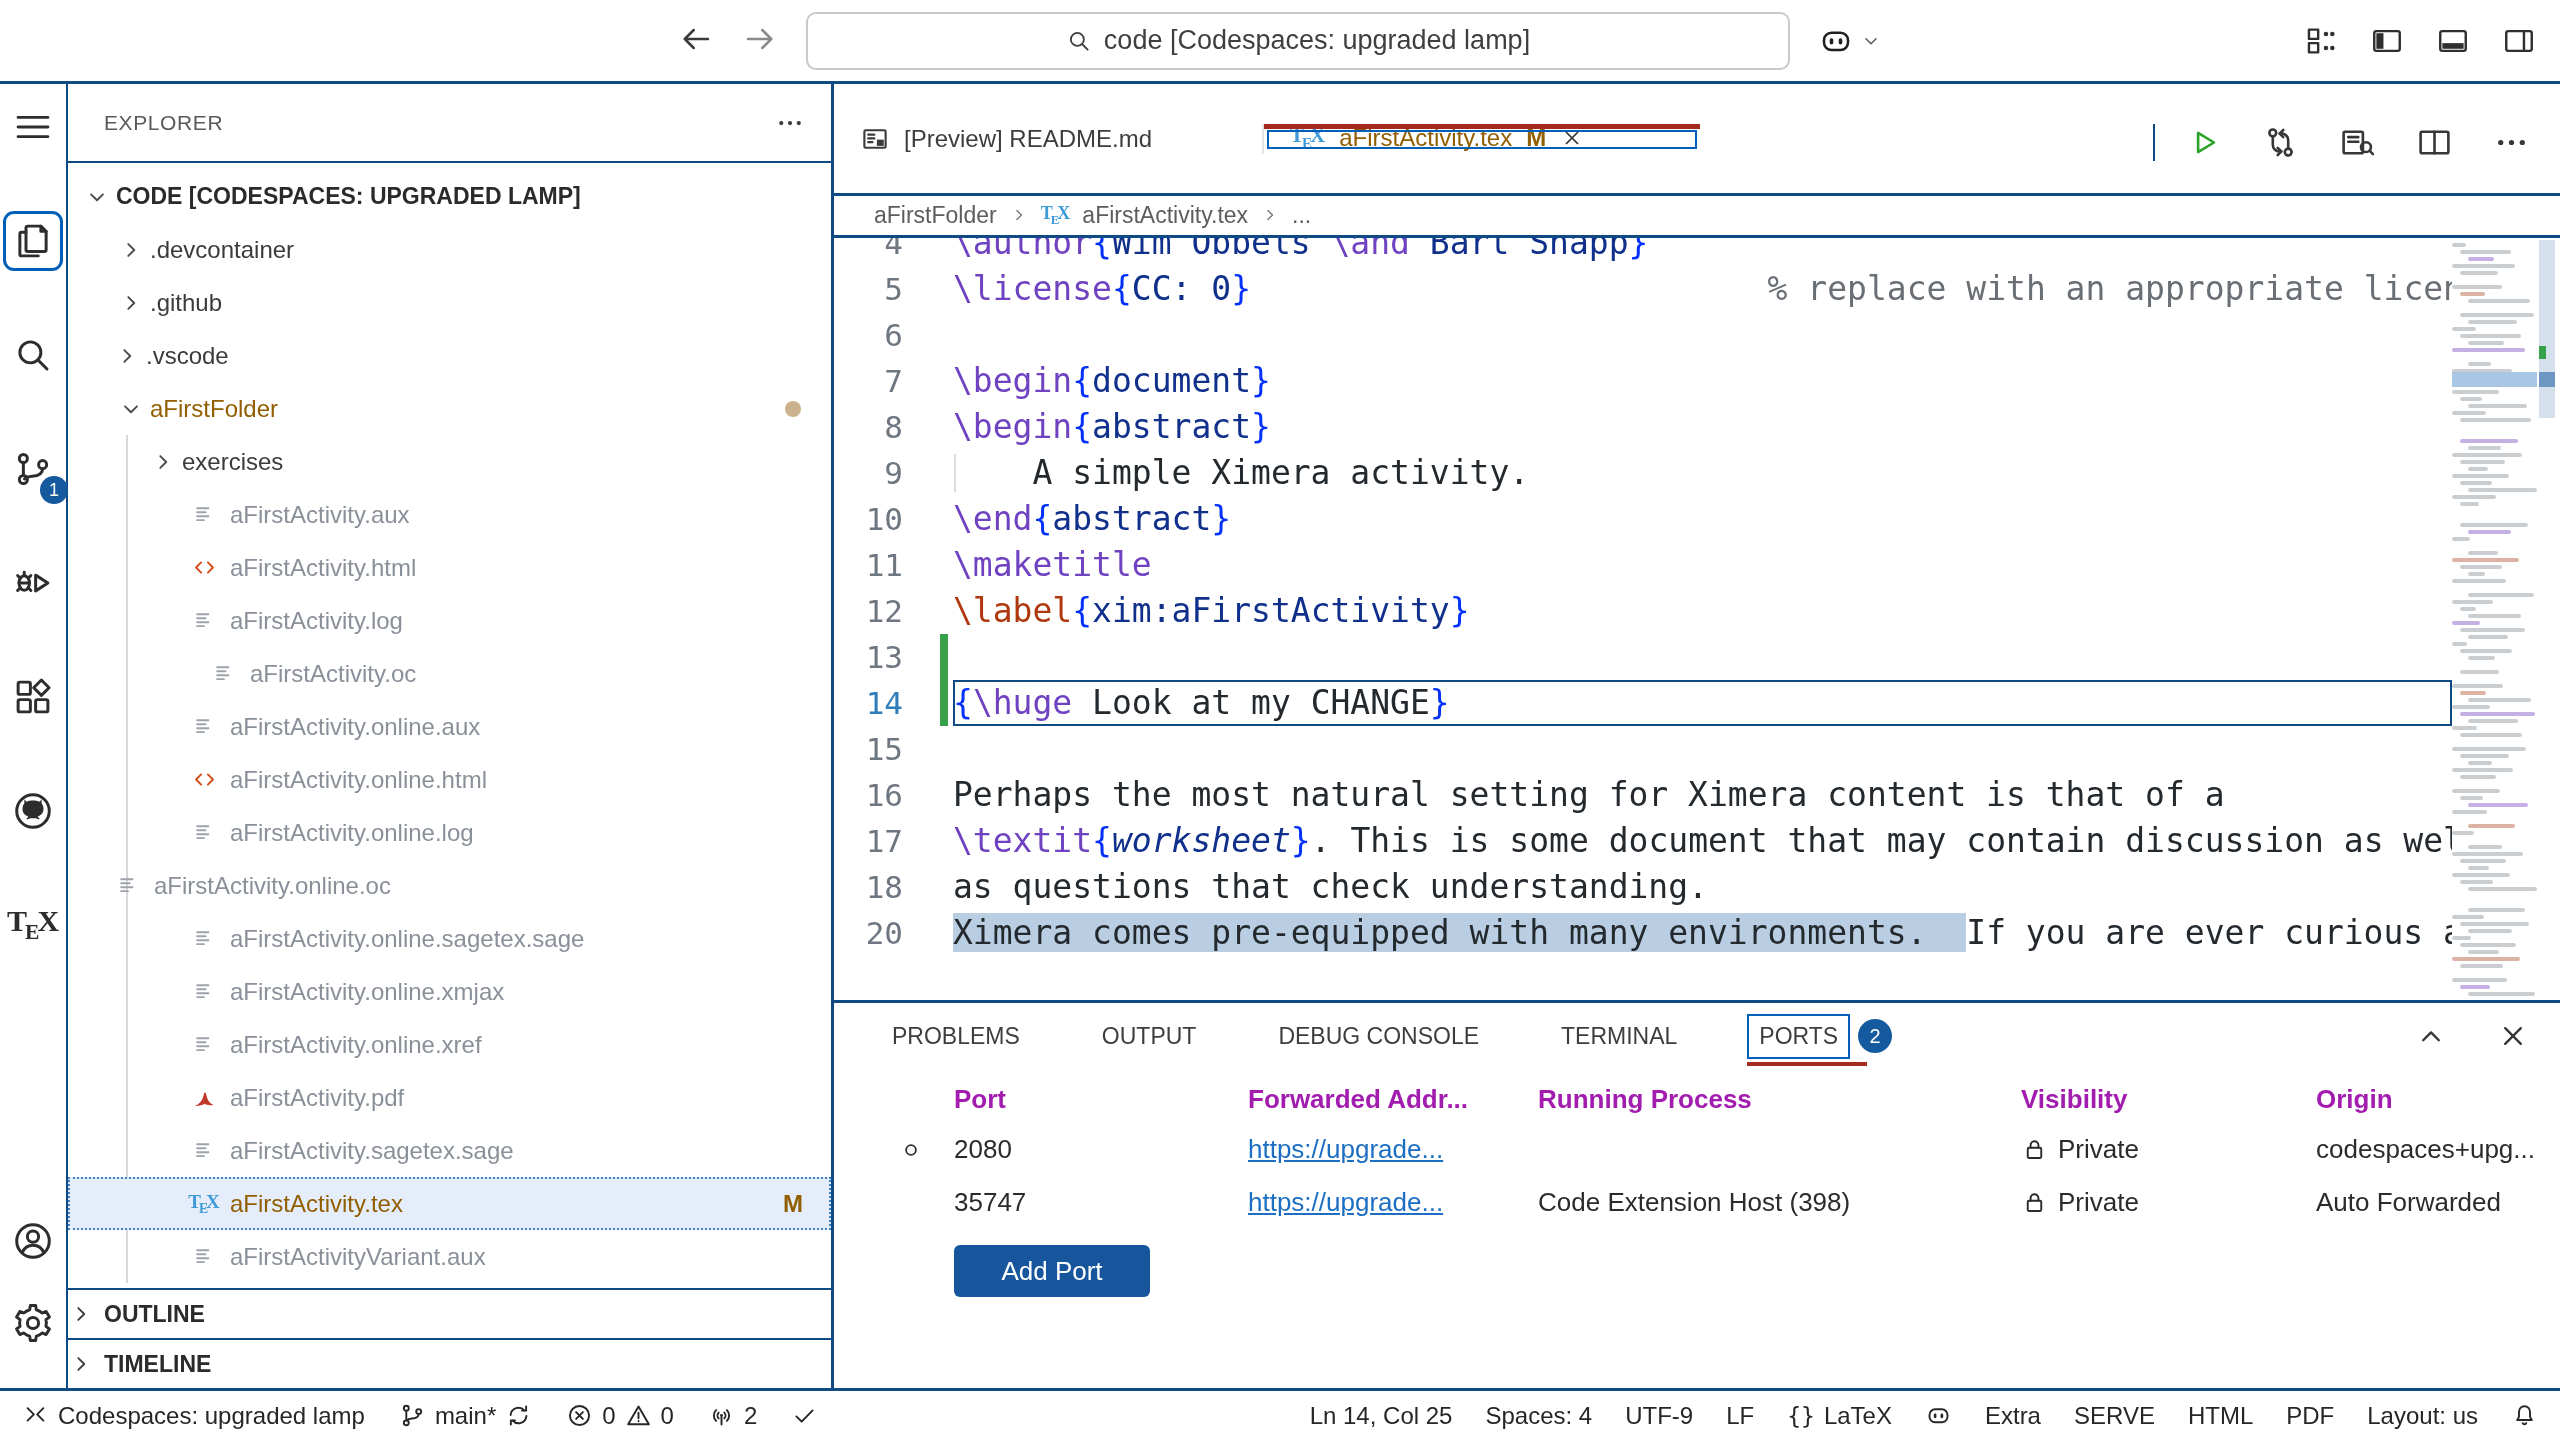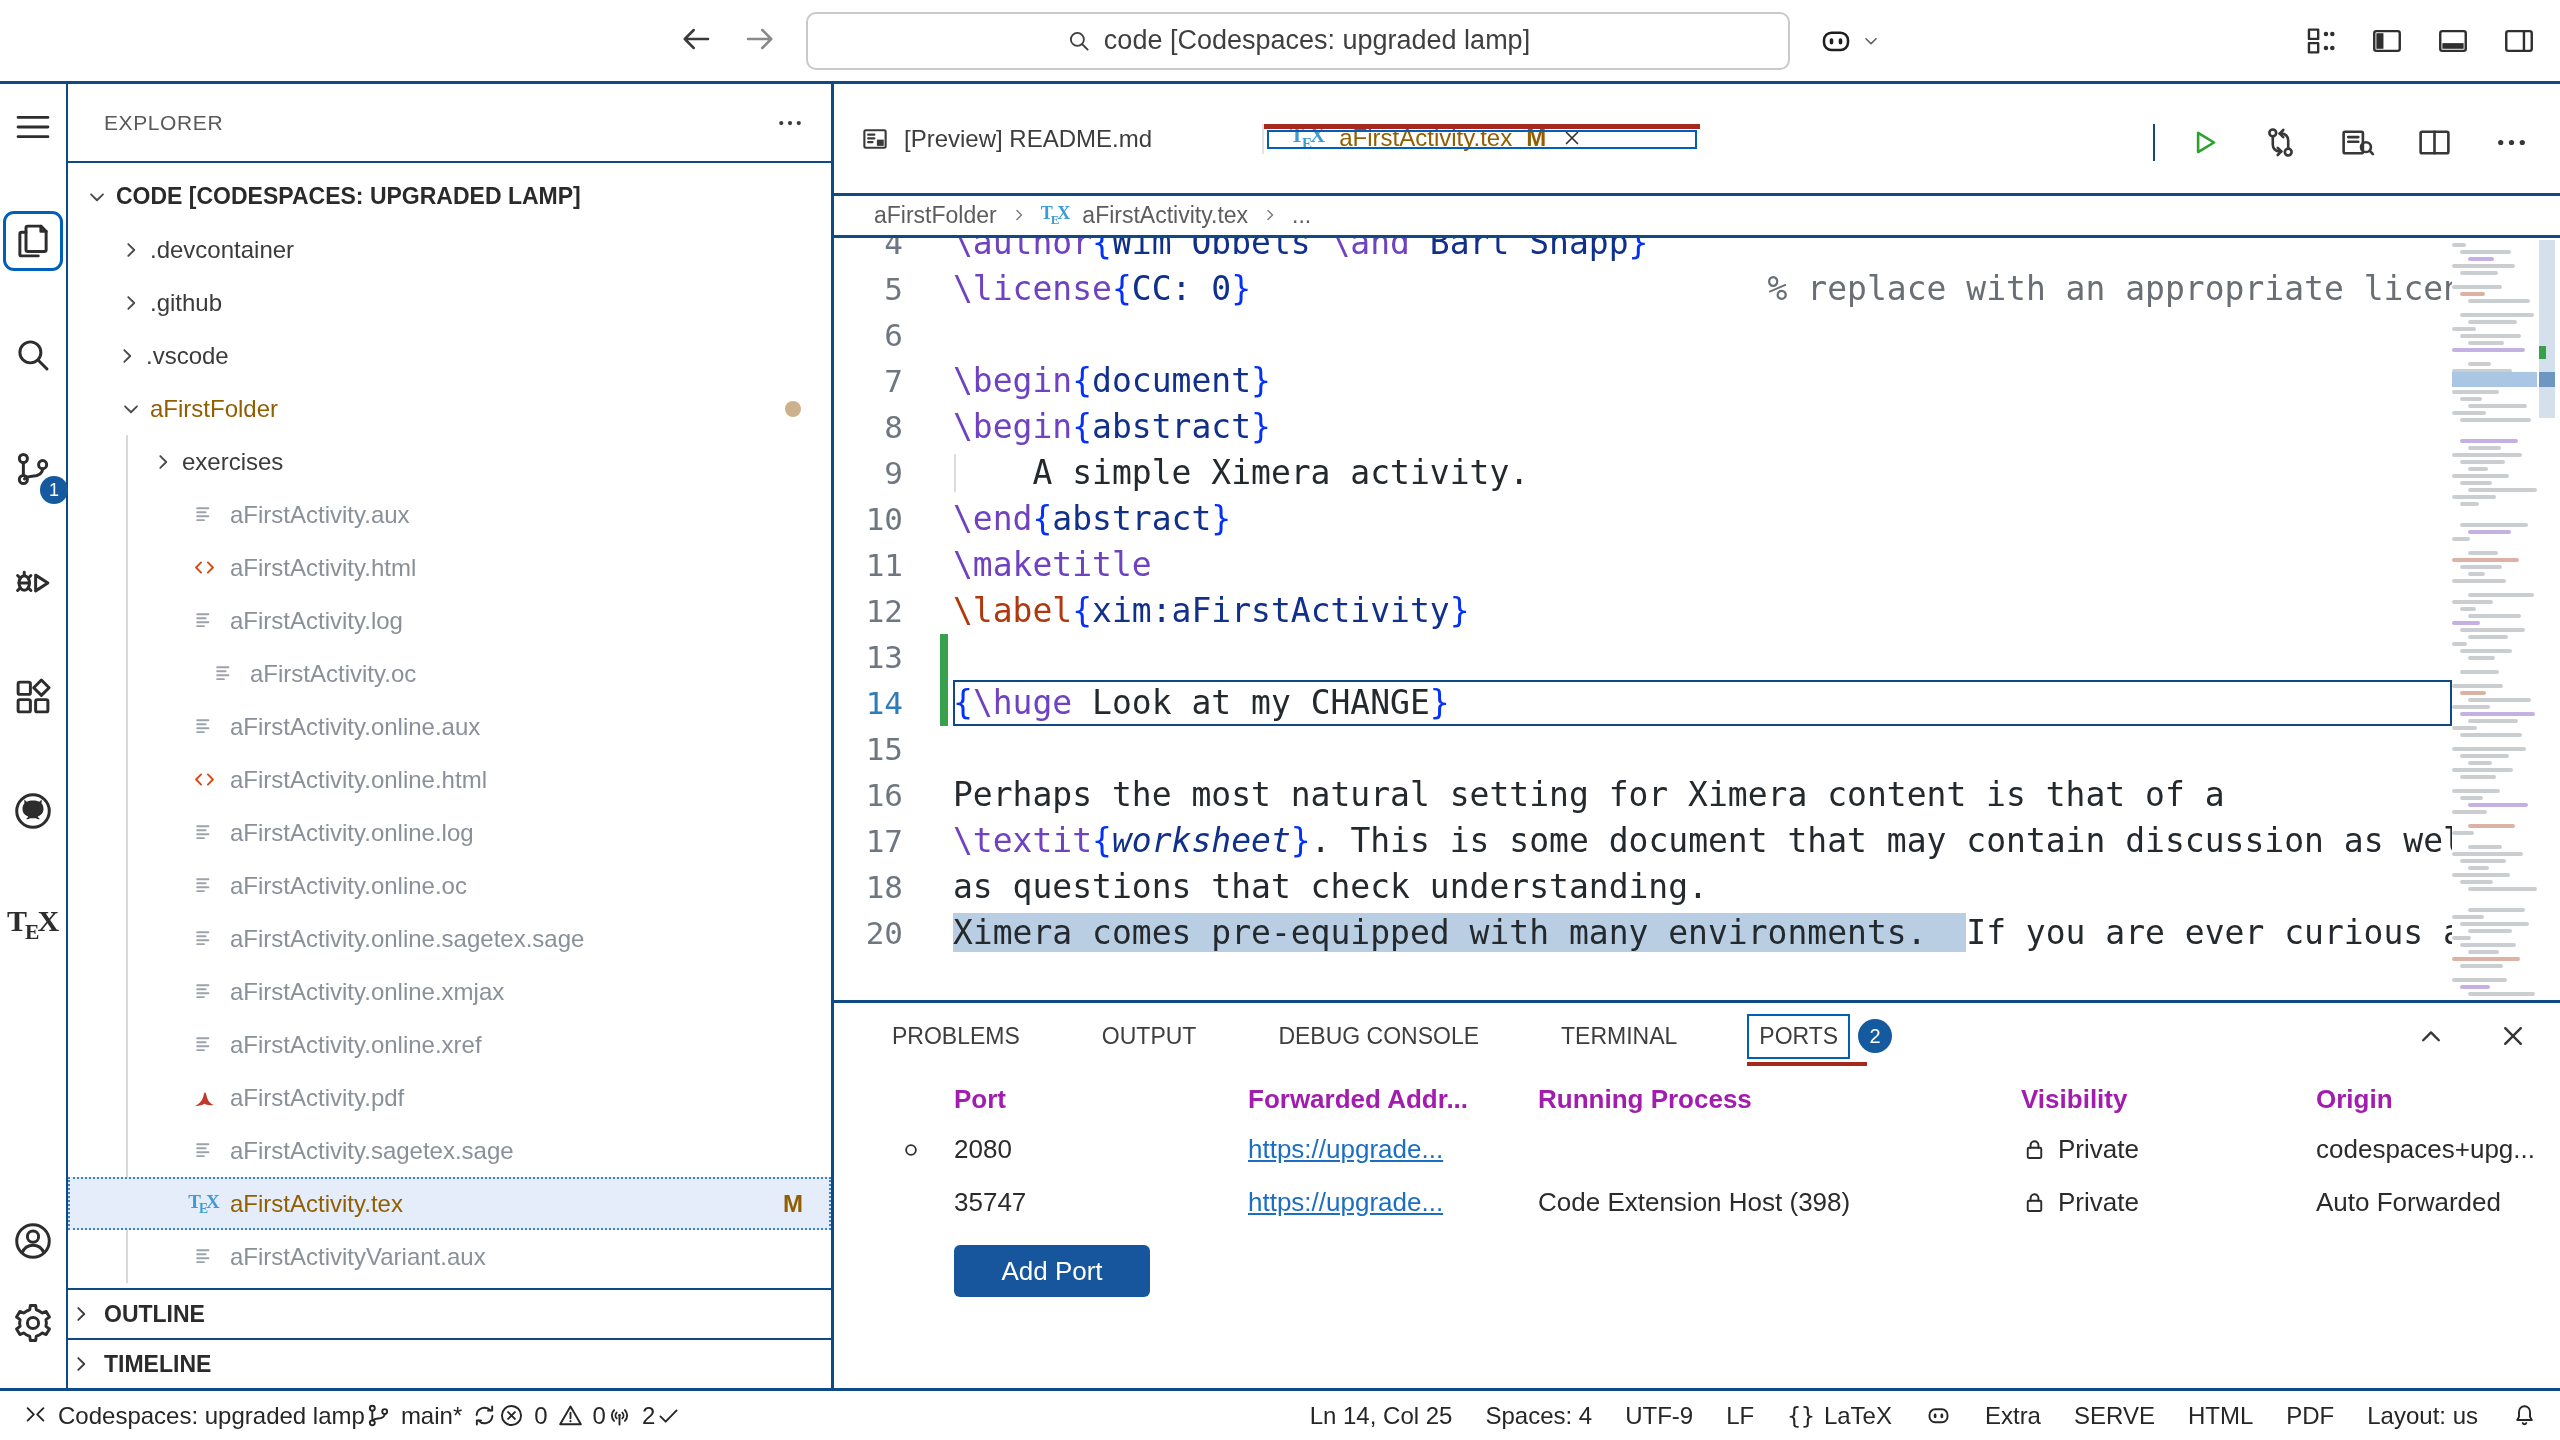--- a/index.html
+++ b/index.html
@@ -123,21 +123,21 @@
   .ptable .h{font-weight:bold;color:#a21caf;height:48px;display:flex;align-items:center;}
   .ptable .c{height:53px;display:flex;align-items:center;gap:10px;color:#2b2b2b;}
   .plink{color:#1b6ec2;text-decoration:underline;}
   .lockic svg{width:27px;height:27px;color:#2b2b2b;}
   .static svg{width:26px;height:26px;color:#2f2f2f;}
   .addport{margin:16px 0 0 56px;width:196px;height:52px;background:var(--button);color:#fff;border:none;
            border-radius:6px;font-size:26px;font-family:"Liberation Sans",sans-serif;}
   
   .statusbar{height:49px;border-top:3px solid var(--border);display:flex;align-items:center;
              padding:0 22px;font-size:24px;color:#262626;}
-  .sb-left{display:flex;align-items:center;}
+  .sb-left{display:flex;align-items:center;gap:34px;}
   .sb-right{margin-left:auto;display:flex;align-items:center;gap:33px;}
   .sb-item{display:flex;align-items:center;gap:9px;}
   .sb-item svg{width:27px;height:27px;}
   .sb-braces{font-family:"DejaVu Sans Mono",monospace;font-size:23px;}
 </style>
 </head>
 <body>
 
 <div class="titlebar">
   <div class="tb-center">
@@ -438,21 +438,21 @@
           <span class="chev"></span>
           <span class="ficon icon-lines">
             <span class="ic ">
               <svg viewBox="0 0 24 24" fill="none" stroke="currentColor" stroke-width="1.7" stroke-linecap="round" stroke-linejoin="round">
                 <path d="M5.5 6.5h10M5.5 10h7.5M5.5 13.5h10M5.5 17h6"></path>
               </svg>
             </span>
           </span>
           <span class="lab">aFirstActivity.online.log</span>
         </div>
-        <div class="row  ignored" style="padding-left:76px">
+        <div class="row  ignored" style="">
           <span class="chev"></span>
           <span class="ficon icon-lines">
             <span class="ic ">
               <svg viewBox="0 0 24 24" fill="none" stroke="currentColor" stroke-width="1.7" stroke-linecap="round" stroke-linejoin="round">
                 <path d="M5.5 6.5h10M5.5 10h7.5M5.5 13.5h10M5.5 17h6"></path>
               </svg>
             </span>
           </span>
           <span class="lab">aFirstActivity.online.oc</span>
         </div>

